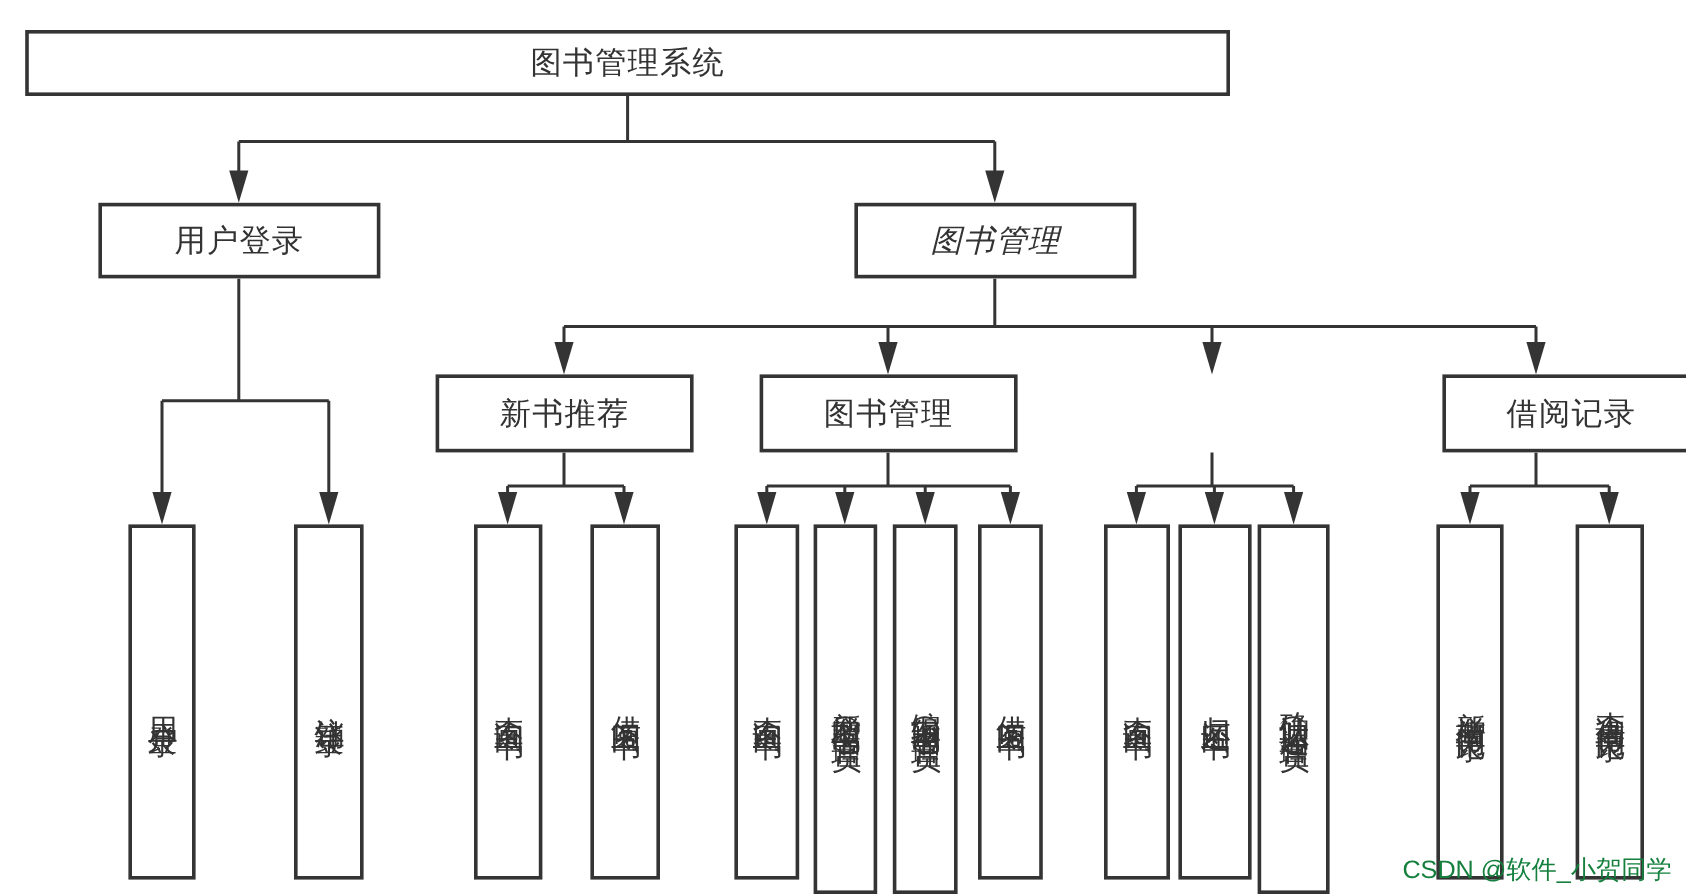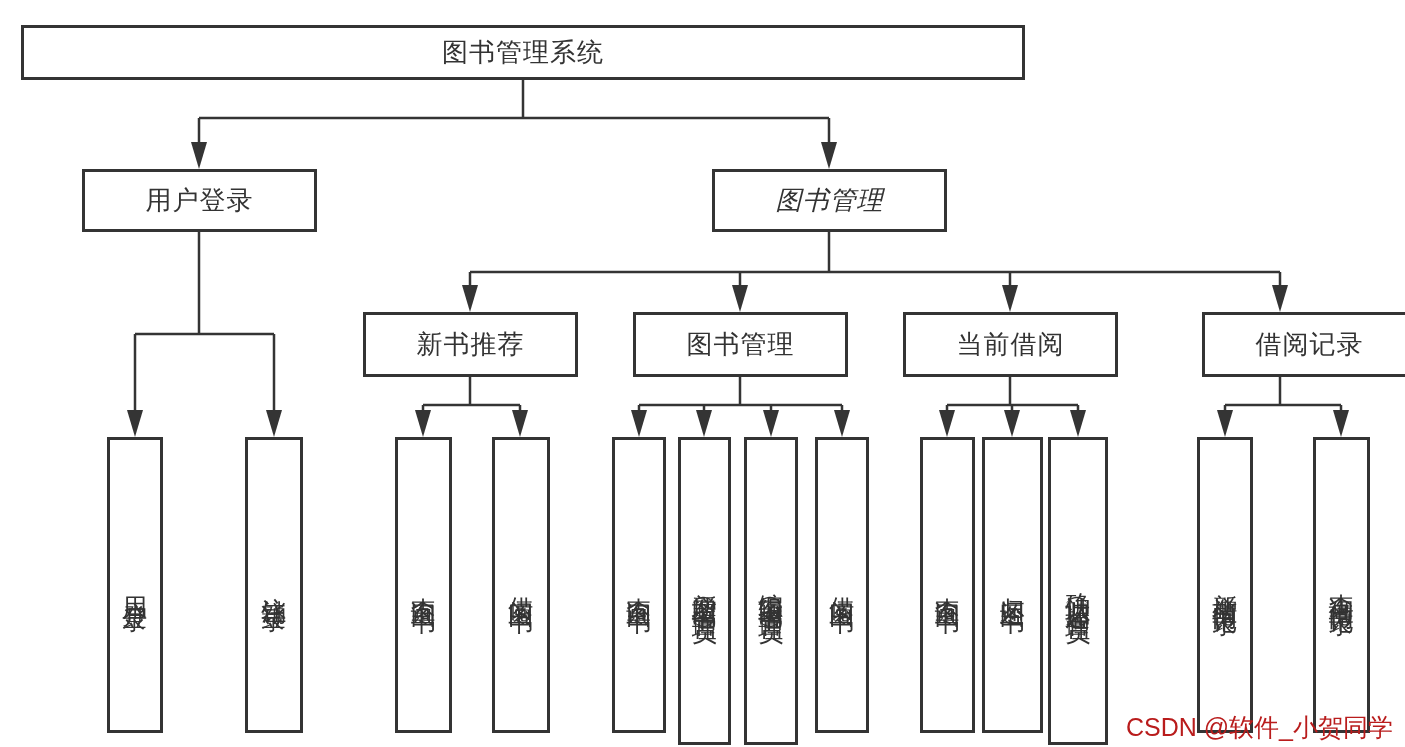--- a/index.html
+++ b/index.html
@@ -59,22 +59,22 @@
   #leaf-8  { left:920px;  width:55px; }
   #leaf-9  { left:982px;  width:61px; }
   #leaf-10 { left:1048px; width:60px; }
   #leaf-11 { left:1197px; width:56px; }
   #leaf-12 { left:1313px; width:57px; }
   .watermark {
     position: absolute;
     right: 12px;
     top: 711px;
     z-index: 5;
-    color: #b91c1c;
-    font-size: 25px;
+    color: #15803d;
+    font-size: 21px;
     white-space: nowrap;
   }
 </style>
 </head>
 <body>
 
 <div class="canvas">
 
   <svg class="connectors" viewBox="0 0 1405 747" xmlns="http://www.w3.org/2000/svg">
     <g stroke="#343434" stroke-width="2.5" fill="none">
@@ -119,23 +119,20 @@
   <div class="node" id="n2-1">
     <span>图书管理</span>
   </div>
 
   <div class="node lv3" id="n3-0">
     <span>新书推荐</span>
   </div>
   <div class="node lv3" id="n3-1">
     <span>图书管理</span>
   </div>
-  <div class="node lv3" id="n3-2">
-    <span>当前借阅</span>
-  </div>
   <div class="node lv3" id="n3-3">
     <span>借阅记录</span>
   </div>
 
   <div class="node leaf" id="leaf-0">
     <span>用户登录</span>
   </div>
   <div class="node leaf" id="leaf-1">
     <span>注销登录</span>
   </div>

